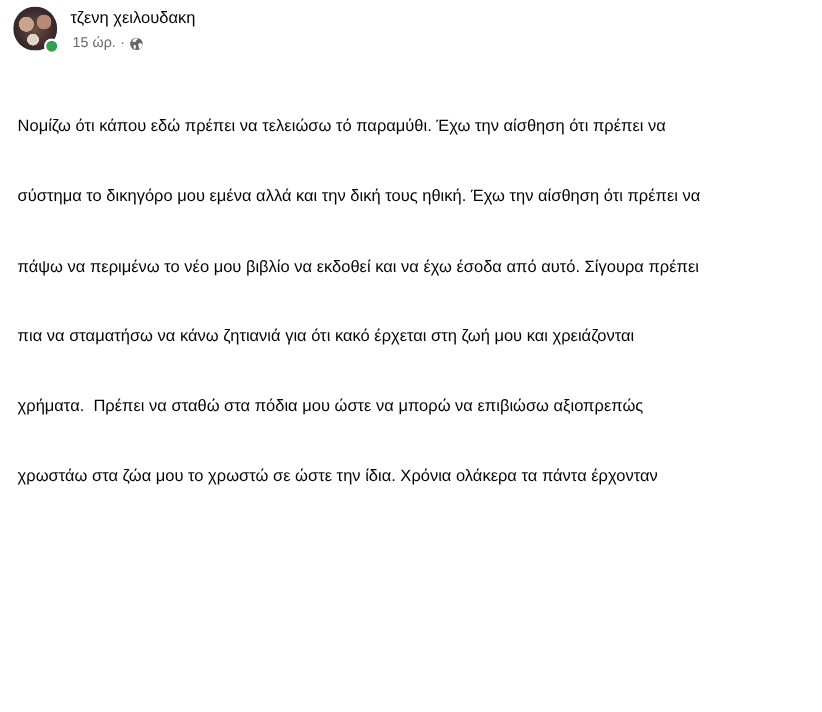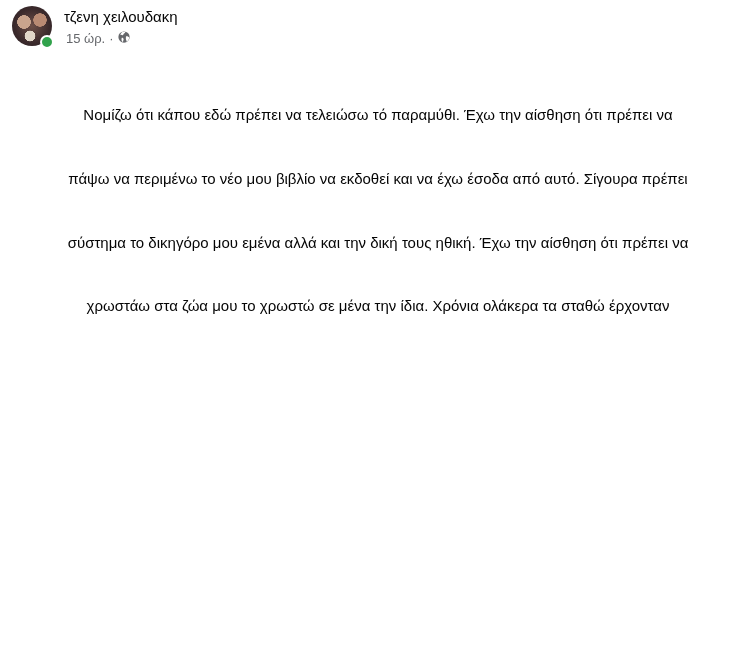--- a/index.html
+++ b/index.html
@@ -62,21 +62,21 @@
       cursor: pointer;
       white-space: nowrap;
     }
     .meta-line {
       position: absolute;
       left: 66px;
       top: 31px;
       font-size: 13px;
       color: #65676b;
       display: flex;
-      align-items: flex-start;
+      align-items: flex-end;
       white-space: nowrap;
     }
     .meta-line .dot {
       margin: 0 4px;
     }
     .globe-icon {
       display: inline-block;
       width: 12px;
       height: 12px;
     }
@@ -87,21 +87,20 @@
       width: 724px;
       font-size: 15px;
       line-height: 21.2px;
       color: #050505;
       white-space: pre-wrap;
       word-wrap: break-word;
     }
     .post-body .line {
       display: block;
       white-space: pre;
-      text-align: center;
     }
   </style>
 </head>
 <body>
 
 <div class="post">
   <div class="post-header">
     <div class="avatar"></div>
     <div class="online-dot"></div>
     <div class="author-name">τζενη χειλουδακη</div>
@@ -114,23 +113,25 @@
           <path d="M3 5.5 C4.5 4.5 5.5 6 6.5 5.5 C7.5 5 7 3.5 8.5 3 C9.5 2.7 10 1.5 9.5 1 L6 1.2 C4.5 2 3.5 3.2 3 5.5 Z" fill="#ffffff"></path>
           <path d="M5 9 C6 8.5 7.5 9.5 7.5 11 C7.5 12.5 6.5 13 6.8 15 C5 14 4 12 5 9 Z" fill="#ffffff"></path>
           <path d="M11 7 C12.5 6.5 14 7.5 15 8.5 C14.8 11 13.5 13 11.5 14.3 C11.5 12 10 11 10.5 9.5 C10.7 8.5 10.3 7.5 11 7 Z" fill="#ffffff"></path>
         </svg>
       </span>
     </div>
   </div>
 
   <div class="post-body">
     <span class="line">Νομίζω ότι κάπου εδώ πρέπει να τελειώσω τό παραμύθι. Έχω την αίσθηση ότι πρέπει να</span>
+    <span class="line">σύστημα το δικηγόρο μου εμένα αλλά και την δική τους ηθική. Έχω την αίσθηση ότι πρέπει να</span>
     <span class="line">πάψω να περιμένω το νέο μου βιβλίο να εκδοθεί και να έχω έσοδα από αυτό. Σίγουρα πρέπει</span>
-    <span class="line">σύστημα το δικηγόρο μου εμένα αλλά και την δική τους ηθική. Έχω την αίσθηση ότι πρέπει να</span>
-    <span class="line">χρωστάω στα ζώα μου το χρωστώ σε μένα την ίδια. Χρόνια ολάκερα τα σταθώ έρχονταν</span>
+    <span class="line">πια να σταματήσω να κάνω ζητιανιά για ότι κακό έρχεται στη ζωή μου και χρειάζονται</span>
+    <span class="line">χρήματα.  Πρέπει να σταθώ στα πόδια μου ώστε να μπορώ να επιβιώσω αξιοπρεπώς</span>
+    <span class="line">χρωστάω στα ζώα μου το χρωστώ σε ώστε την ίδια. Χρόνια ολάκερα τα πάντα έρχονταν</span>
     
     
     
     
     
     
     
     
     
     

